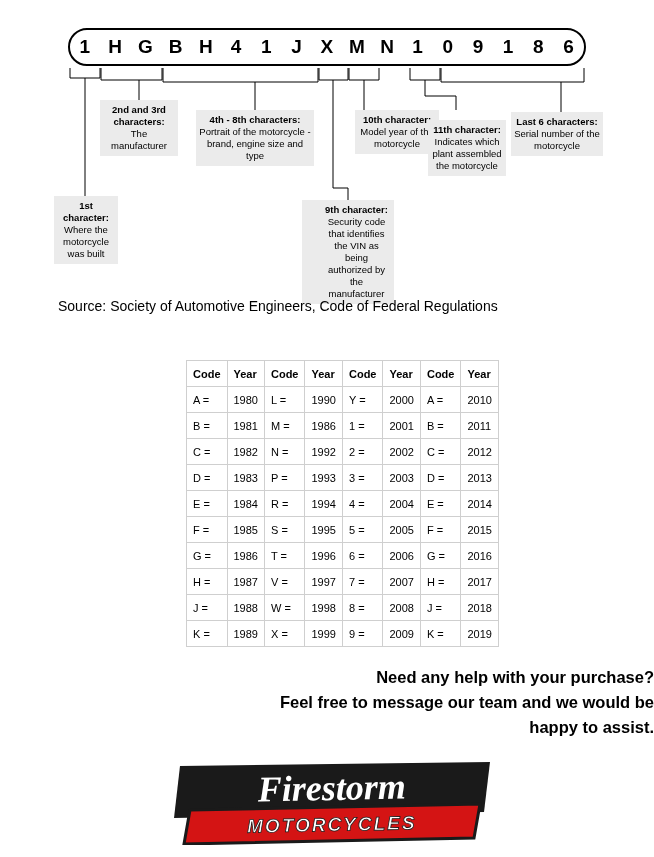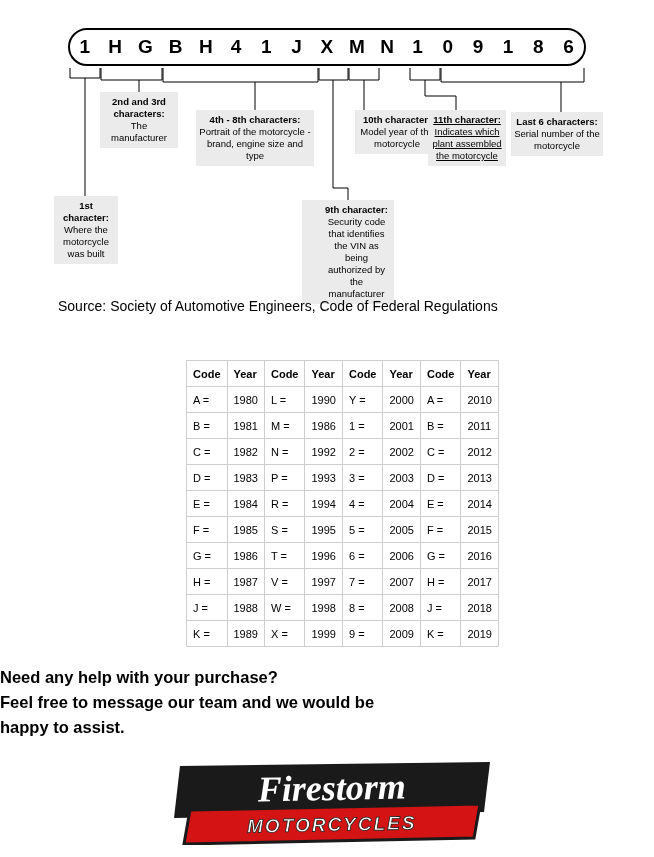--- a/index.html
+++ b/index.html
@@ -63,25 +63,25 @@
     font-size: 9.5px;
     line-height: 12px;
     padding: 4px 3px;
     color: #000;
   }
   .callout b {
     font-weight: bold;
   }
 
   #callout-1  { left: 54px;  top: 196px; width: 64px; }
-  #callout-23 { left: 100px; top: 92px; width: 78px; }
+  #callout-23 { left: 100px; top: 100px; width: 78px; }
   #callout-48 { left: 196px; top: 110px; width: 118px; }
   #callout-9  { left: 302px; top: 200px; width: 92px; padding-left: 20px; }
   #callout-10 { left: 355px; top: 110px; width: 84px; }
-  #callout-11 { left: 428px; top: 110px; width: 78px; text-decoration: underline; }
+  #callout-11 { left: 428px; top: 120px; width: 78px; }
   #callout-last6 { left: 511px; top: 112px; width: 92px; }
 
   
   #source-line {
     position: absolute;
     left: 58px;
     top: 298px;
     font-size: 14px;
     color: #000;
   }
@@ -115,21 +115,21 @@
     text-align: left;
     margin-top: 33px;
   }
 
   
   #help-text {
     position: absolute;
     left: 0;
     top: 665px;
     width: 654px;
-    text-align: left;
+    text-align: right;
     font-size: 16.5px;
     font-weight: bold;
     line-height: 25px;
     color: #000;
   }
 
   
   #logo {
     position: absolute;
     left: 172px;

